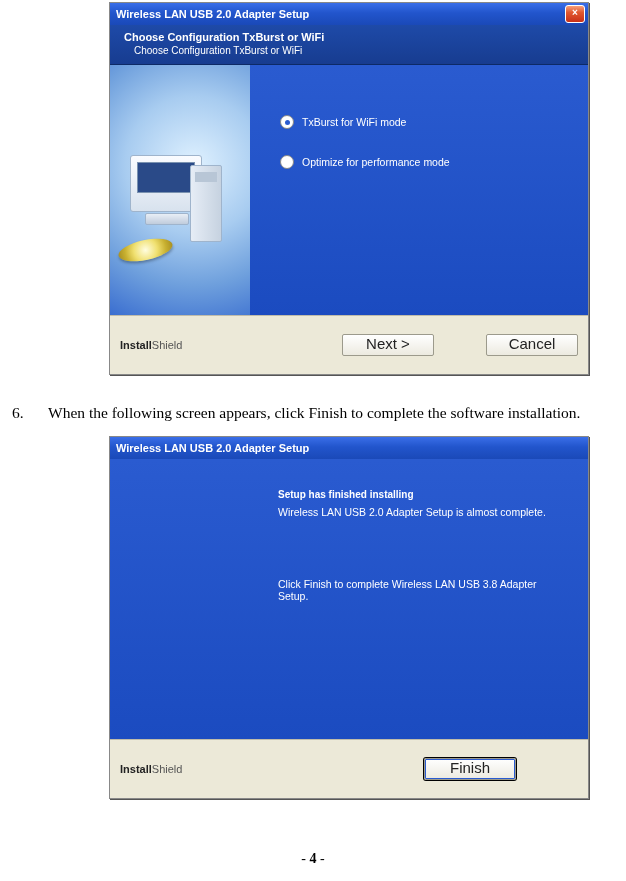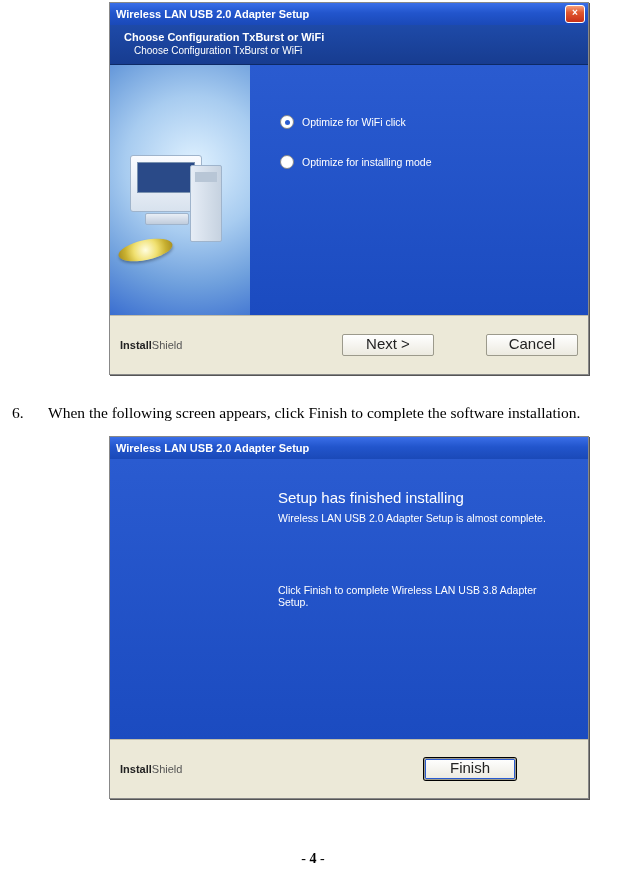--- a/index.html
+++ b/index.html
@@ -152,21 +152,21 @@
     width:5px;height:5px;border-radius:50%;
     background:#2a5bd0;
   }
   .content-body2 {
     flex:1;
     padding: 30px 20px 20px 28px;
     color:#fff;
     font-family: Tahoma, Arial, sans-serif;
     font-size:10.5px;
   }
-  .content-body2 .bold { font-weight:normal; font-size:15px; margin-bottom:6px; }
+  .content-body2 .bold { font-weight:bold; font-size:10px; margin-bottom:6px; }
   .content-body2 .line { margin-bottom:30px; }
   .footer-bar {
     background:#ece9d8;
     border-top:1px solid #c0bcaa;
     height:34px;
     display:flex;
     align-items:center;
     padding:12px 10px;
     font-family: Tahoma, Arial, sans-serif;
     font-size:11px;
@@ -227,25 +227,25 @@
       </div>
       <div class="body-area">
         <div class="sidebar-img">
           <div class="computer"></div>
           <div class="tower"></div>
           <div class="disc"></div>
         </div>
         <div class="content-area">
           <div class="radio-row">
             <div class="radio-dot checked"></div>
-            <span>Optimize for WiFi click</span>
+            <span>TxBurst for WiFi mode</span>
           </div>
           <div class="radio-row">
             <div class="radio-dot"></div>
-            <span>Optimize for installing mode</span>
+            <span>Optimize for performance mode</span>
           </div>
         </div>
       </div>
       <div class="footer-bar">
         <span class="brand"><b>Install</b><span>Shield</span></span>
         <span class="spacer"></span>
         <div class="win-btn">Next &gt;</div>
         <div style="width:40px;"></div>
         <div class="win-btn">Cancel</div>
       </div>

